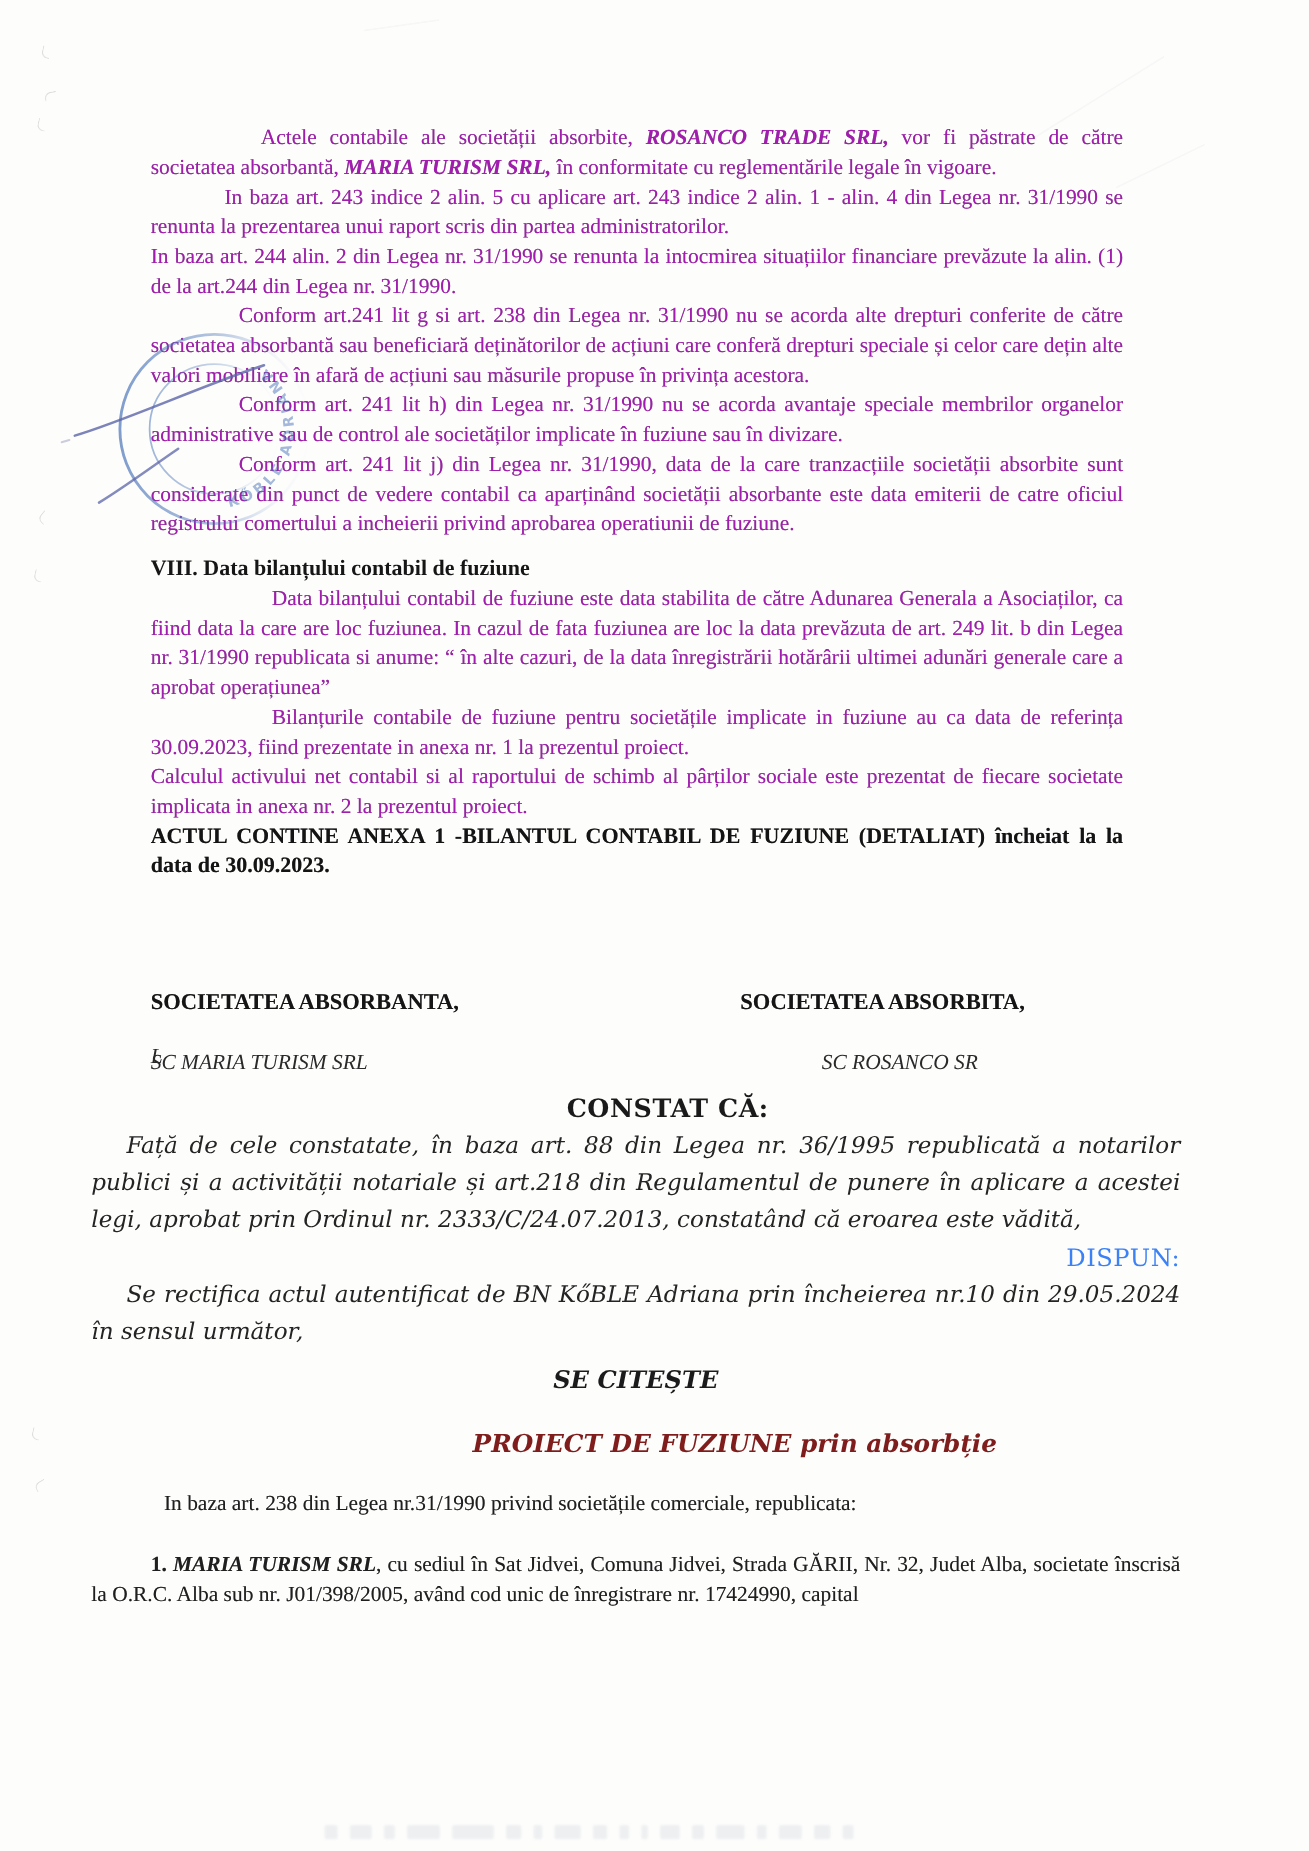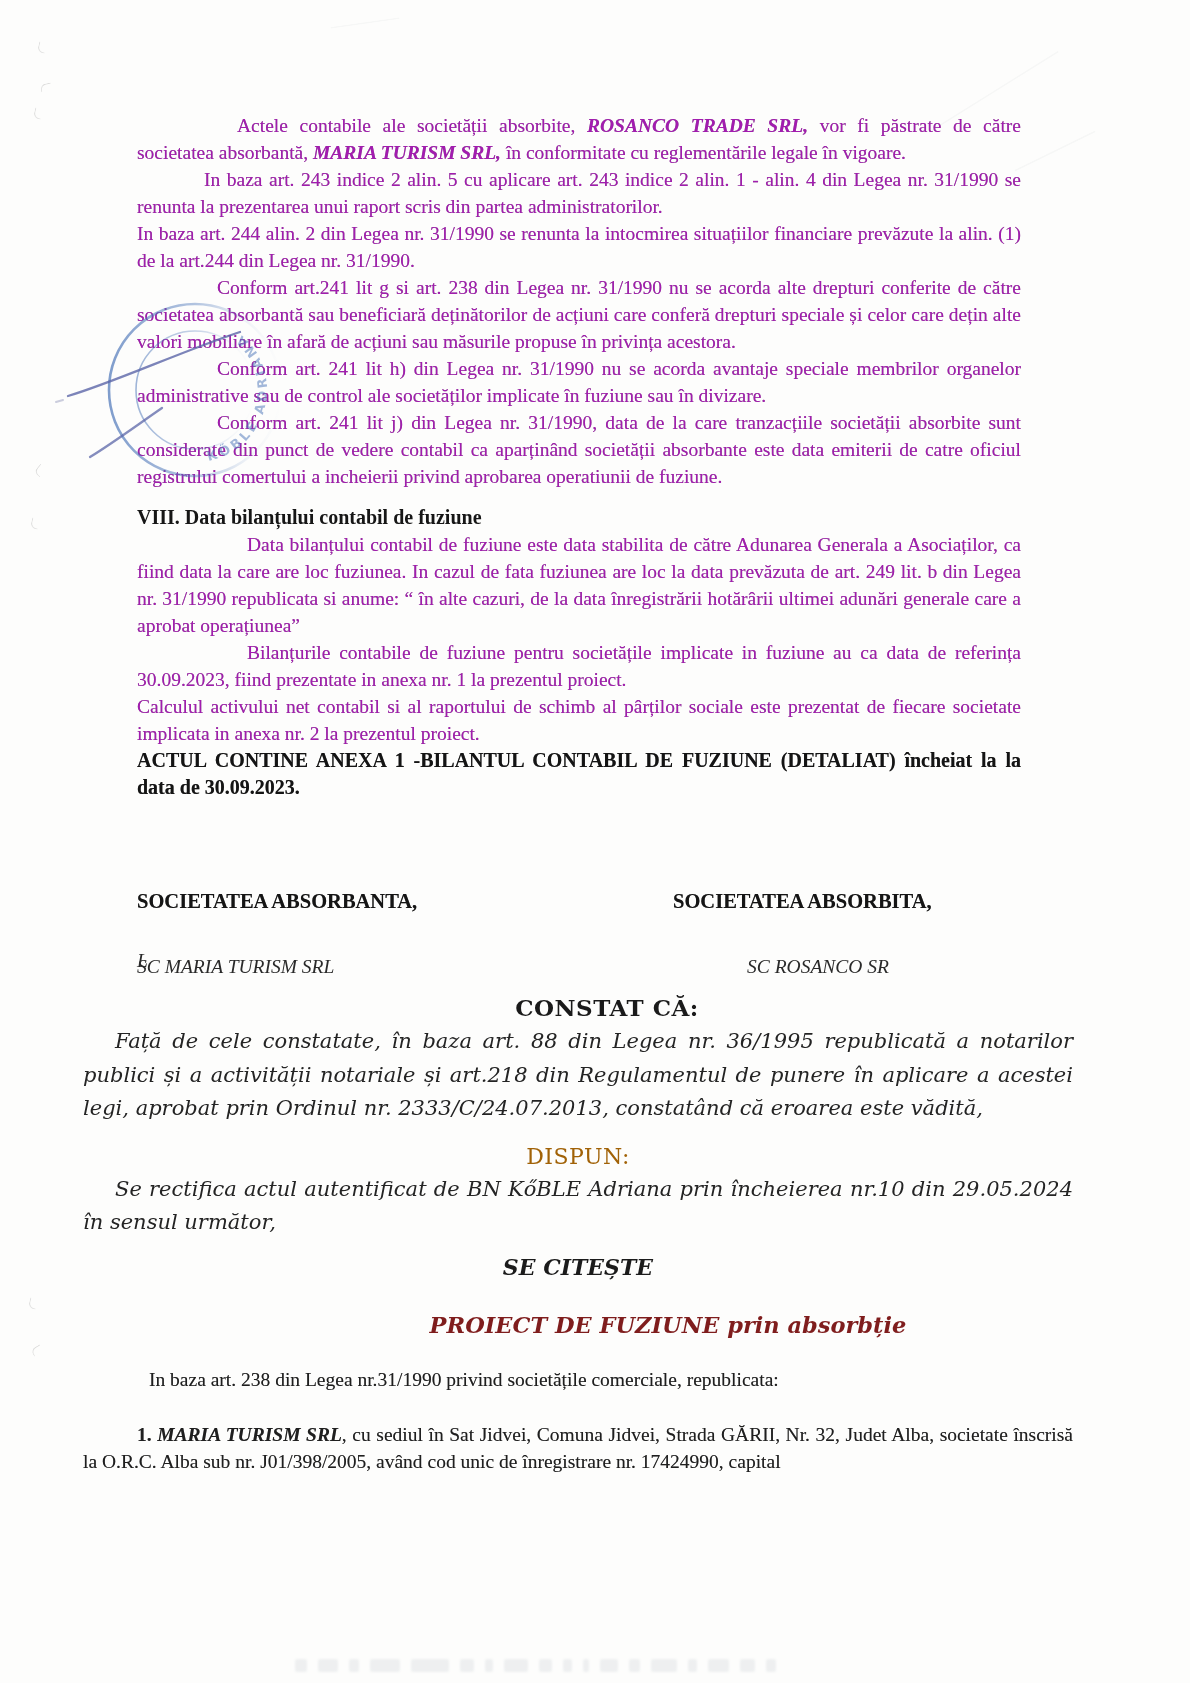--- a/index.html
+++ b/index.html
@@ -37,21 +37,21 @@
     margin:0;font-weight:bold;font-size:20px;line-height:27px;
     text-align:justify;color:#141414;
     text-shadow:0 0 .5px rgba(20,20,20,.5);
   }
   
   .lower-block{
     position:absolute;left:83px;top:890px;width:990px;
   }
   .sig-row{position:relative;height:94px;}
   .sig-title{
-    position:absolute;top:0;
+    position:absolute;top:10px;
     font-weight:bold;font-size:20.5px;color:#151515;
     text-shadow:0 0 .5px rgba(20,20,20,.5);
   }
   .sig-name{
     position:absolute;top:30px;
     font-style:italic;font-size:19.5px;color:#2a2a2a;margin-top:36px;
   }
   .sig-name-wrap{position:absolute;top:60px;font-style:italic;font-size:19.5px;color:#2a2a2a;}
   .t-abs-left{left:54px;}
   .t-abs-right{left:590px;}
@@ -63,23 +63,23 @@
   }
   .np{
     margin:0;
     font-family:"DejaVu Serif", serif;
     font-style:italic;
     font-size:21px;line-height:33.5px;
     text-align:justify;color:#242424;
   }
   .np-indent{text-indent:32px;}
   .h-dispun{
-    margin:18px 0 4px 0;text-align:center;
-    font-family:"DejaVu Serif", serif;
-    font-size:22px;font-weight:normal;color:#a16207;letter-spacing:.5px;
+    margin:6px 0 4px 0;text-align:right;
+    font-family:"DejaVu Serif", serif;
+    font-size:22px;font-weight:normal;color:#3b82f6;letter-spacing:.5px;
   }
   .h-citeste{
     margin:14px 0 0 0;text-align:center;
     font-family:"DejaVu Serif", serif;
     font-size:22px;font-weight:bold;font-style:italic;color:#1b1b1b;
   }
   .h-proiect{
     margin:32px 0 0 0;text-align:center;padding-left:180px;
     font-family:"DejaVu Serif", serif;
     font-size:22.5px;font-weight:bold;font-style:italic;color:#7f1d1d;

